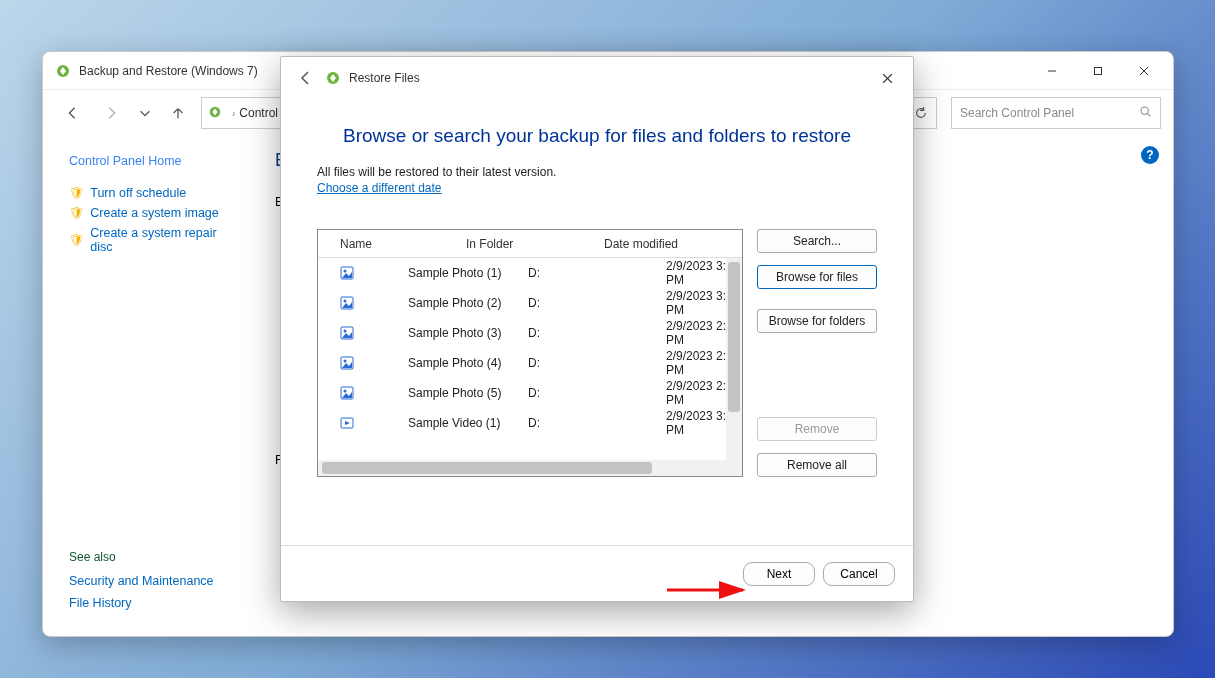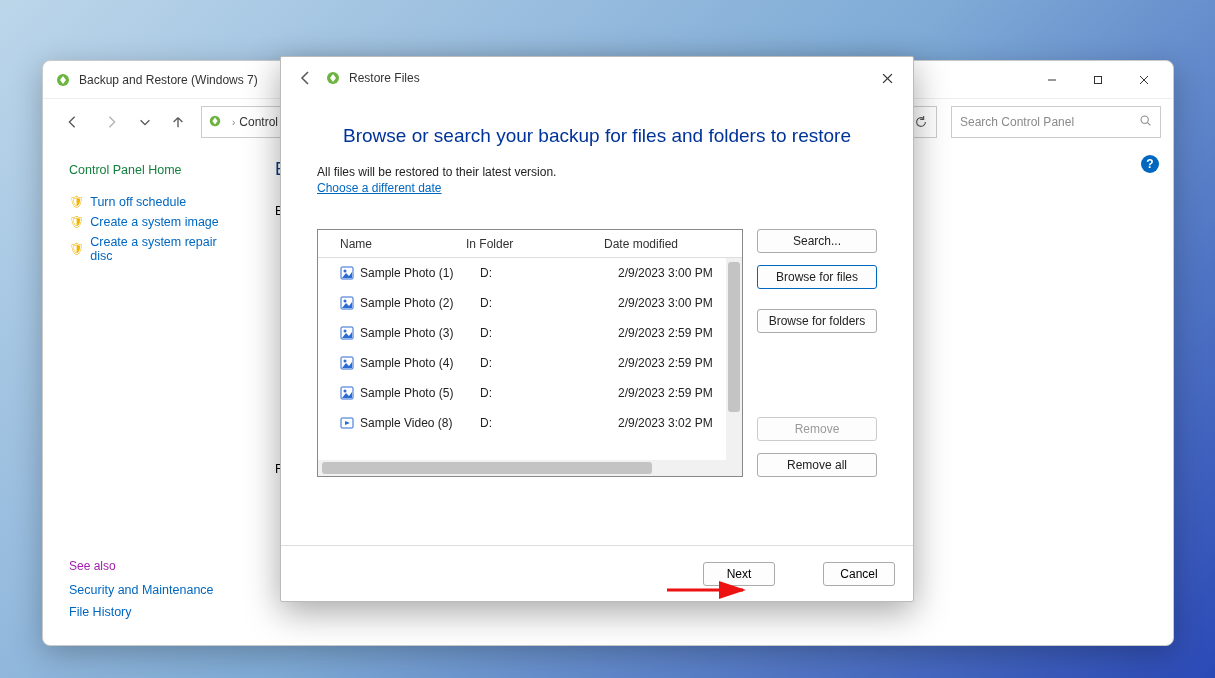--- a/index.html
+++ b/index.html
@@ -3,21 +3,21 @@
 <meta charset="utf-8">
 <style>
   * { box-sizing: border-box; font-family: "Segoe UI", Tahoma, sans-serif; }
   html, body { margin:0; padding:0; width:1215px; height:678px; overflow:hidden; }
   body {
     background: linear-gradient(135deg, #bcd6ea 0%, #7fabd6 50%, #2b49b6 100%);
     position:relative;
   }
   
   .cp-window {
-    position:absolute; left:42px; top:60px; width:1132px; height:586px;
+    position:absolute; left:42px; top:51px; width:1132px; height:586px;
     background:#fff; border:1px solid #c9c9c9; border-radius:8px;
     box-shadow:0 8px 30px rgba(0,0,0,.25);
     display:flex; flex-direction:column;
   }
   .cp-titlebar {
     height:38px; display:flex; align-items:center; padding:0 6px 0 12px;
     border-bottom:1px solid #eee; border-radius:8px 8px 0 0;
   }
   .cp-titlebar .icon { width:16px; height:16px; margin-right:8px; }
   .cp-titlebar .title { font-size:12px; color:#333; flex:1; }
@@ -43,25 +43,25 @@
     padding:0 8px; font-size:12px; color:#888; margin-left:8px; justify-content:space-between;
   }
   .help-badge {
     position:absolute; right:14px; top:94px; width:18px; height:18px;
     border-radius:50%; background:#0067c0; color:#fff; font-size:12px;
     display:flex;align-items:center;justify-content:center; font-weight:bold;
   }
   .cp-body { flex:1; display:flex; }
   .cp-side { width:208px; padding:18px 10px 18px 26px; }
   .cp-side a, .cp-side .link { color:#0067c0; font-size:12.5px; text-decoration:none; display:block; }
-  .cp-side .home { font-size:12.5px; color:#15803d; margin-bottom:18px; display:block;}
+  .cp-side .home { font-size:12.5px; color:#3b82f6; margin-bottom:18px; display:block;}
   .shield-row { display:flex; align-items:center; gap:6px; margin:6px 0; }
   .shield-row .shield{color:#f4b400; font-size:12px;}
   .see-also { margin-top:296px; color:#555; font-size:12px;}
-  .see-also .hdr{ color:#a21caf; margin-bottom:10px;}
+  .see-also .hdr{ color:#14532d; margin-bottom:10px;}
   .see-also .lnk{ color:#0067c0; font-size:12.5px; margin:8px 0;}
   .cp-main { flex:1; padding:14px 24px; }
   .cp-main .section-title{ color:#0a3a7a; font-size:18px; }
   .cp-main .sub { font-size:12.5px; margin-top:24px; }
   
   .wizard {
     position:absolute; left:280px; top:56px; width:634px; height:546px;
     background:#fff; border:1px solid #bbb; border-radius:2px;
     box-shadow:0 10px 35px rgba(0,0,0,.35);
     display:flex; flex-direction:column;gap:12px;
@@ -89,21 +89,21 @@
   }
   .col-name{ width:126px;}
   .col-folder{ width:138px;}
   .col-date{ flex:1;}
   .list-rows{ flex:1; overflow:hidden; position:relative;}
   .row{
     display:flex; align-items:center; height:30px; font-size:12px; color:#222;
     padding-left:22px;
   }
   .row .fi{ width:14px;height:14px; margin-right:6px; flex-shrink:0;}
-  .row .nm{ width:120px; white-space:nowrap; overflow:hidden;}
+  .row .nm{ width:120px; white-space:nowrap; overflow:hidden;margin-left:48px;}
   .row .fd{ width:138px; color:#222;}
   .row .dt{ flex:1; color:#222;}
   .list-scroll{
     position:absolute; right:0; top:0; width:16px; height:100%;
     background:#f1f1f1;
   }
   .list-scroll .thumb{ position:absolute; left:2px; right:2px; top:4px; height:150px; background:#c4c4c4; border-radius:3px;}
   .list-bottom-scroll{
     height:16px; background:#f1f1f1; position:relative;
   }
@@ -115,21 +115,21 @@
   }
   .sbtn.primary{ border:1.5px solid #0067c0;}
   .sbtn.disabled{ color:#9a9a9a; border-color:#ccc;}
   .side-gap{ flex:1;}
   .wiz-footer{
     border-top:1px solid #ddd; height:56px; display:flex; align-items:center; justify-content:flex-end;
     padding:0 18px; gap:8px;
   }
   .fbtn{
     width:72px; height:24px; border:1px solid #aaa; background:#fdfdfd; font-size:12px;
-    display:flex;align-items:center;justify-content:center; border-radius:3px;margin-left:40px;
+    display:flex;align-items:center;justify-content:center; border-radius:9px;
   }
   
   .annot-arrow{
     position:absolute; left:663px; top:576px; pointer-events:none;
   }
   
   .ph{ color:#8a8a8a;text-align:center;}
 </style>
 </head>
 <body>
@@ -322,21 +322,21 @@
                 </svg></span>
               <span class="nm">Sample Photo (5)</span>
               <span class="fd">D:</span>
               <span class="dt">2/9/2023 2:59 PM</span>
             </div>
             <div class="row">
               <span class="fi"><svg viewBox="0 0 14 14">
                   <rect x="1" y="2" width="12" height="10" rx="1" fill="#fff" stroke="#2a6bd4"></rect>
                   <path d="M5 5 L10 7 L5 9Z" fill="#2a6bd4"></path>
                 </svg></span>
-              <span class="nm">Sample Video (8)</span>
+              <span class="nm">Sample Video (1)</span>
               <span class="fd">D:</span>
               <span class="dt">2/9/2023 3:02 PM</span>
             </div>
             <div class="list-scroll">
               <div class="thumb"></div>
             </div>
         </div>
         <div class="list-bottom-scroll">
             <div class="thumb"></div>
           </div>

